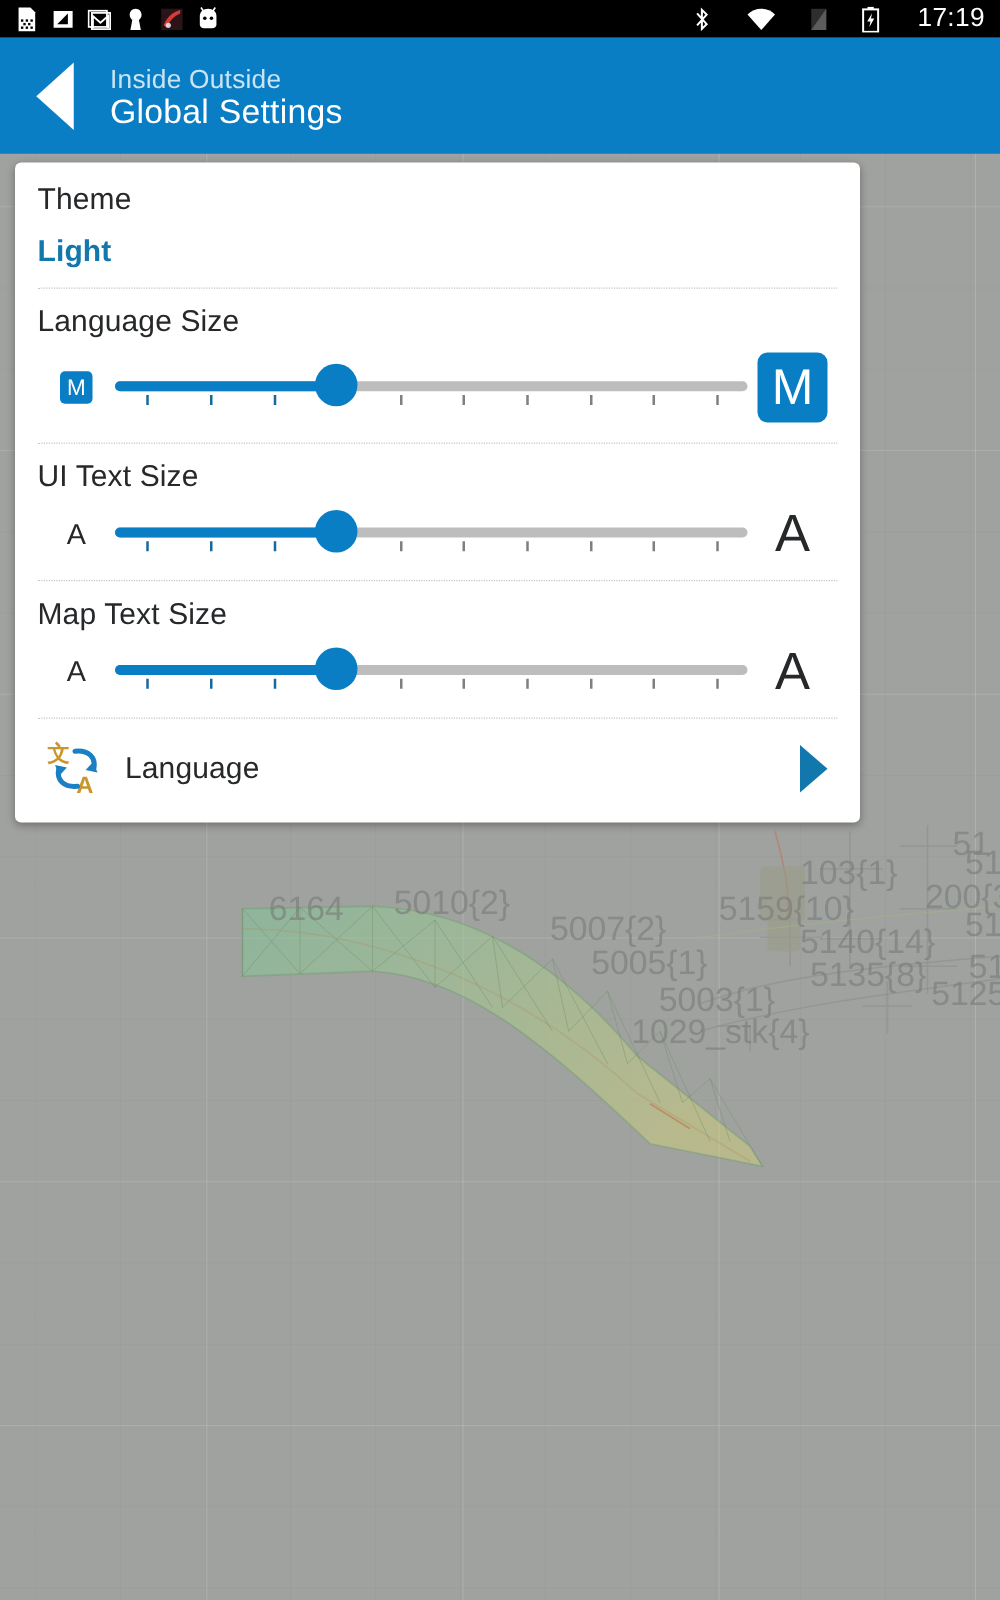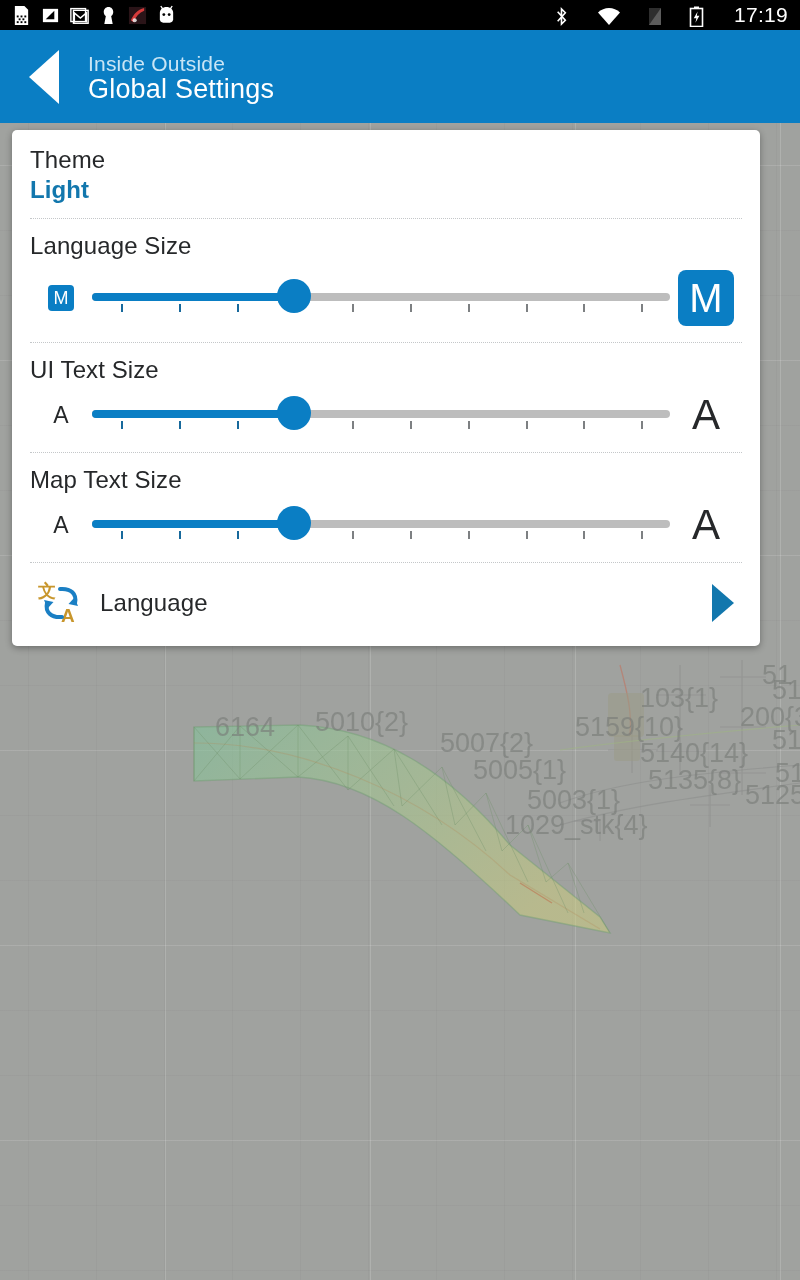--- a/index.html
+++ b/index.html
@@ -37,21 +37,21 @@
     font-weight:400;
   }
 
   
   #status-bar {
     position:absolute; top:0; left:0; width:800px; height:30px;
     background:#000; display:flex; align-items:center;
     padding:0 12px; z-index:30;
   }
   .sb-left { display:flex; align-items:center; gap:10px; }
-  .sb-right { margin-left:auto; display:flex; align-items:flex-end; gap:26px; }
+  .sb-right { margin-left:auto; display:flex; align-items:center; gap:26px; }
   .sb-icon { width:19px; height:21px; position:relative; }
   .sb-clock {
     color:#fff; font-size:21px; letter-spacing:.3px; margin-left:4px;
     font-family:"Liberation Sans", sans-serif;
   }
 
   
   #app-bar {
     position:absolute; top:30px; left:0; width:800px; height:93px;
     background:#0a7ec4; display:flex; align-items:center; z-index:20;
@@ -65,30 +65,30 @@
     border-top:27px solid transparent;
     border-bottom:27px solid transparent;
     border-right:30px solid #ffffff;
   }
   #title-block { display:flex; flex-direction:column; justify-content:center; line-height:1.05; }
   #app-title { color:#ffffff; font-size:27px; font-weight:400; letter-spacing:.2px; }
   #app-subtitle { color:#c9e5f5; font-size:21px; font-weight:400; margin-top:4px; letter-spacing:.2px; }
 
   
   #settings-card {
-    position:absolute; top:130px; left:12px; width:748px;
+    position:absolute; top:130px; left:12px; width:676px;
     background:#ffffff; border-radius:5px;
     box-shadow:0 2px 7px rgba(0,0,0,.33);
     z-index:25; padding:0 18px;
   }
   .divider { height:1px; border-top:1px dotted #c4c7c9; margin:0 0; }
 
   .row { padding:16px 0 14px 0; }
   .row-label { font-size:24px; color:#26282a; font-weight:400; letter-spacing:.1px; }
-  .row-value { font-size:24px; color:#1277ad; font-weight:700; margin-top:2px; letter-spacing:.1px; }
+  .row-value { font-size:24px; color:#1277ad; font-weight:700; margin-top:14px; letter-spacing:.1px; }
 
   
   .slider-row { display:flex; align-items:center; padding:8px 0 16px 0; }
   .slider-head { font-size:24px; color:#26282a; padding:13px 0 2px 0; letter-spacing:.1px; }
   .sl-left {
     width:62px; flex:0 0 62px; display:flex; align-items:center; justify-content:center;
   }
   .sl-right {
     width:72px; flex:0 0 72px; display:flex; align-items:center; justify-content:center;
   }

